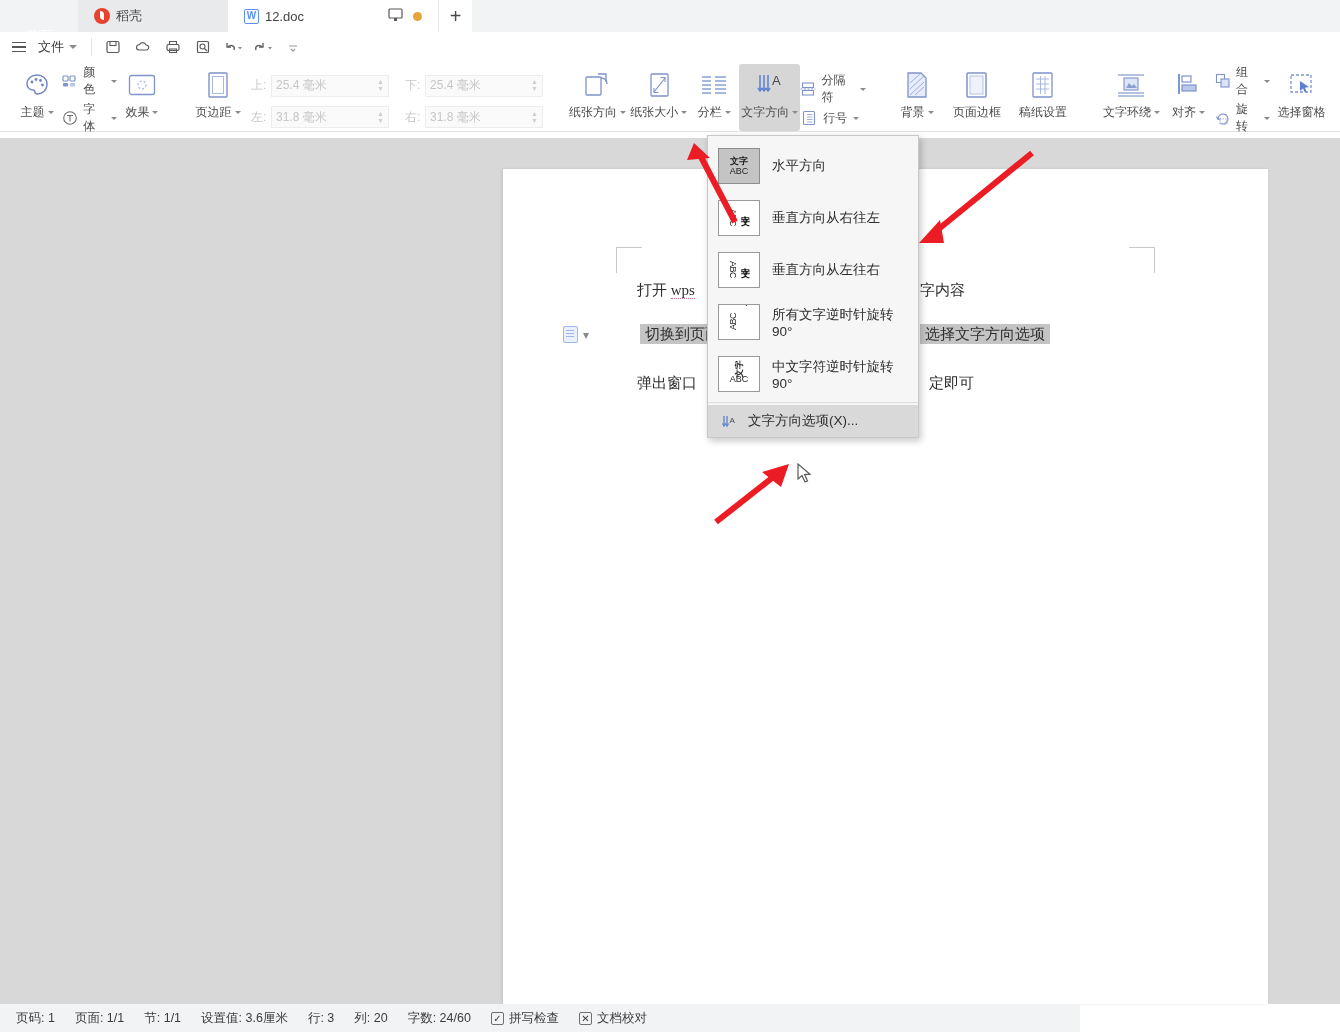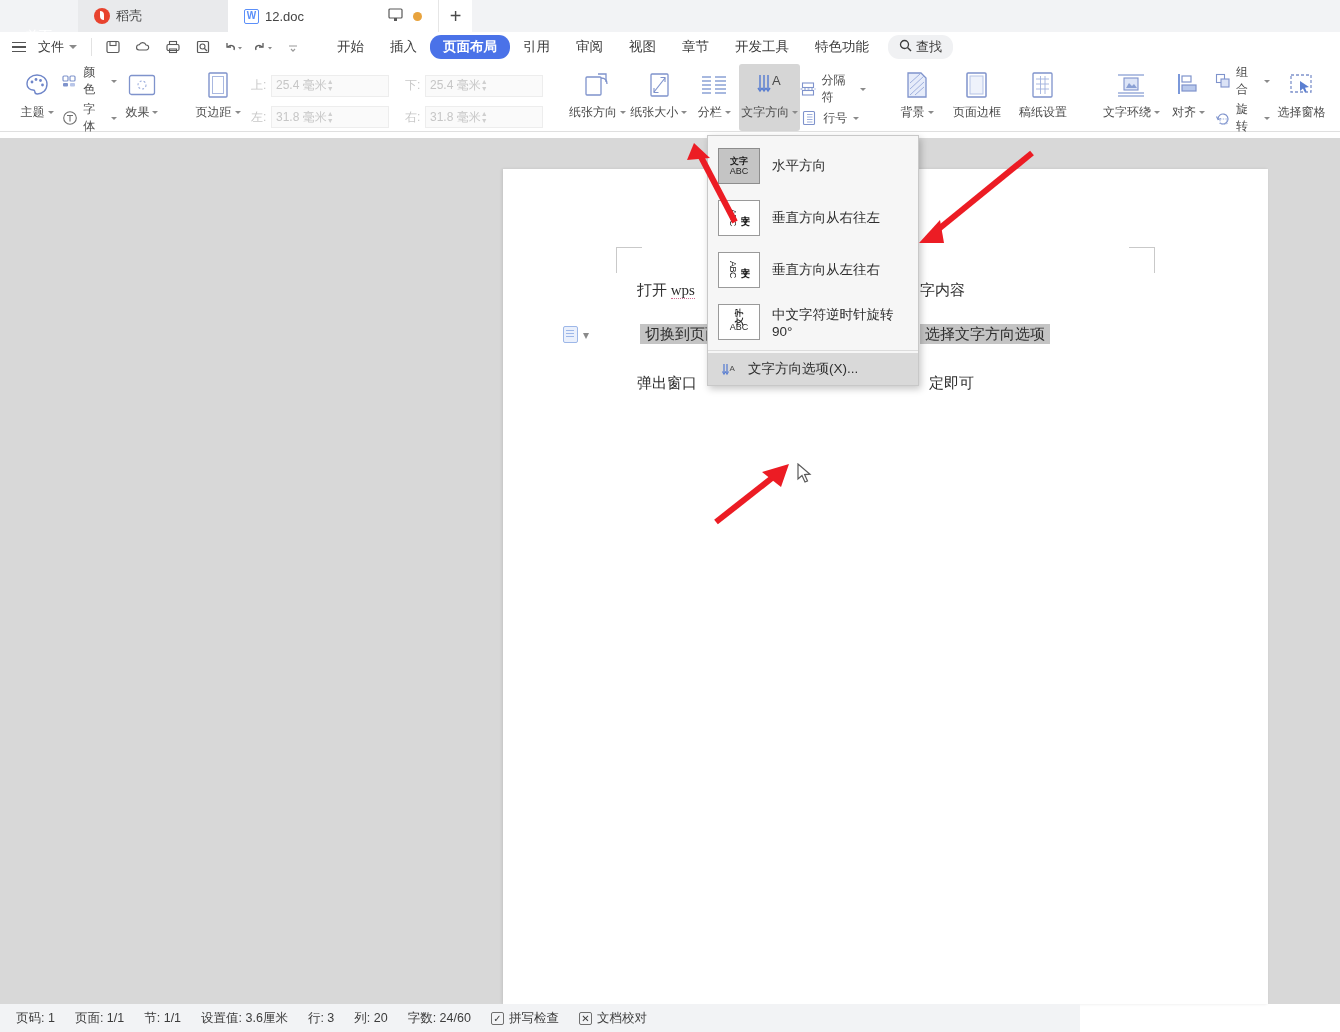--- a/index.html
+++ b/index.html
@@ -169,21 +169,21 @@
   .margin-grid {
     display:grid; grid-template-columns: auto auto; gap: 4px 16px;
     align-items:center; padding-top: 8px; padding-left: 6px;
   }
   .mfield { display:flex; align-items:center; gap:4px; font-size:12px; color:#c8c8c8; }
   .mfield .mlab { width: 16px; }
   .mbox {
     width: 118px; height: 22px;
     border: 1px solid #ededed;
     background: #fafafa;
-    display:flex; align-items:center; justify-content:flex-start;
+    display:flex; align-items:center; justify-content:space-between;
     padding: 0 4px;
     color: #c6c6c6;
     font-size: 12px;
   }
   .spin { display:flex;flex-direction:column;gap:1px;color:#cfcfcf;font-size:7px;line-height:6px; }
 
   
   .workspace {
     position: absolute;
     left:0; top: 138px;
@@ -365,40 +365,20 @@
       <svg width="20" height="16" viewBox="0 0 20 16">
           <path d="M3 11c-1.5-4 3-6 6-3.2" fill="none" stroke="#5a5a5a" stroke-width="1.3"></path>
           <path d="M10 4v4H6" fill="none" stroke="#5a5a5a" stroke-width="1.3"></path>
           <path d="M15 8l2 2.5 2-2.5z" fill="#8a8a8a"></path>
         </svg>
     </span>
     <span class="qa-btn">
       <svg width="14" height="14" viewBox="0 0 14 14">
           <path d="M3 6h8M5 9l2 2.2L9 9" fill="none" stroke="#9a9a9a" stroke-width="1.2"></path>
         </svg>
-    </span>
-  </span>
-  <span class="menu-tabs">
-    <span class="mtab">开始</span>
-    <span class="mtab">插入</span>
-    <span class="mtab active">页面布局</span>
-    <span class="mtab">引用</span>
-    <span class="mtab">审阅</span>
-    <span class="mtab">视图</span>
-    <span class="mtab">章节</span>
-    <span class="mtab">开发工具</span>
-    <span class="mtab">特色功能</span>
-    <span class="find-btn">
-      <span>
-        <svg width="13" height="13" viewBox="0 0 13 13">
-            <circle cx="5.5" cy="5.5" r="4" fill="none" stroke="#3c3c3c" stroke-width="1.3"></circle>
-            <line x1="8.5" y1="8.5" x2="12" y2="12" stroke="#3c3c3c" stroke-width="1.4"></line>
-          </svg>
-      </span>
-      <span>查找</span>
     </span>
   </span>
 </div>
 
 <div class="ribbon">
 
   <div class="rgroup">
     <div class="rbtn">
       <span class="rico">
         <svg width="26" height="26" viewBox="0 0 26 26">
@@ -766,20 +746,29 @@
     <span class="dd-ico">
       <span style="display:flex;flex-direction:row;gap:3px;align-items:flex-start;">
         <span class="gl-v">ABC</span>
           <span class="gl-v" style="font-weight:bold;">文字</span>
       </span>
     </span>
     <span>垂直方向从左往右</span>
   </div>
 
 
+  <div class="dd-item">
+    <span class="dd-ico">
+      <span style="display:flex;flex-direction:row;gap:3px;align-items:flex-start;">
+        <span class="gl-v" style="transform:rotate(180deg);">ABC</span>
+          <span class="gl-v" style="font-weight:bold;transform:rotate(180deg);">文字</span>
+      </span>
+    </span>
+    <span>所有文字逆时针旋转90°</span>
+  </div>
 
   <div class="dd-item">
     <span class="dd-ico">
       <span style="display:flex;flex-direction:column;align-items:center;line-height:11px;">
         <span class="gl" style="font-weight:bold;transform:rotate(-90deg) scale(0.95);">文字</span>
           <span class="gl">ABC</span>
       </span>
     </span>
     <span>中文字符逆时针旋转90°</span>
   </div>

